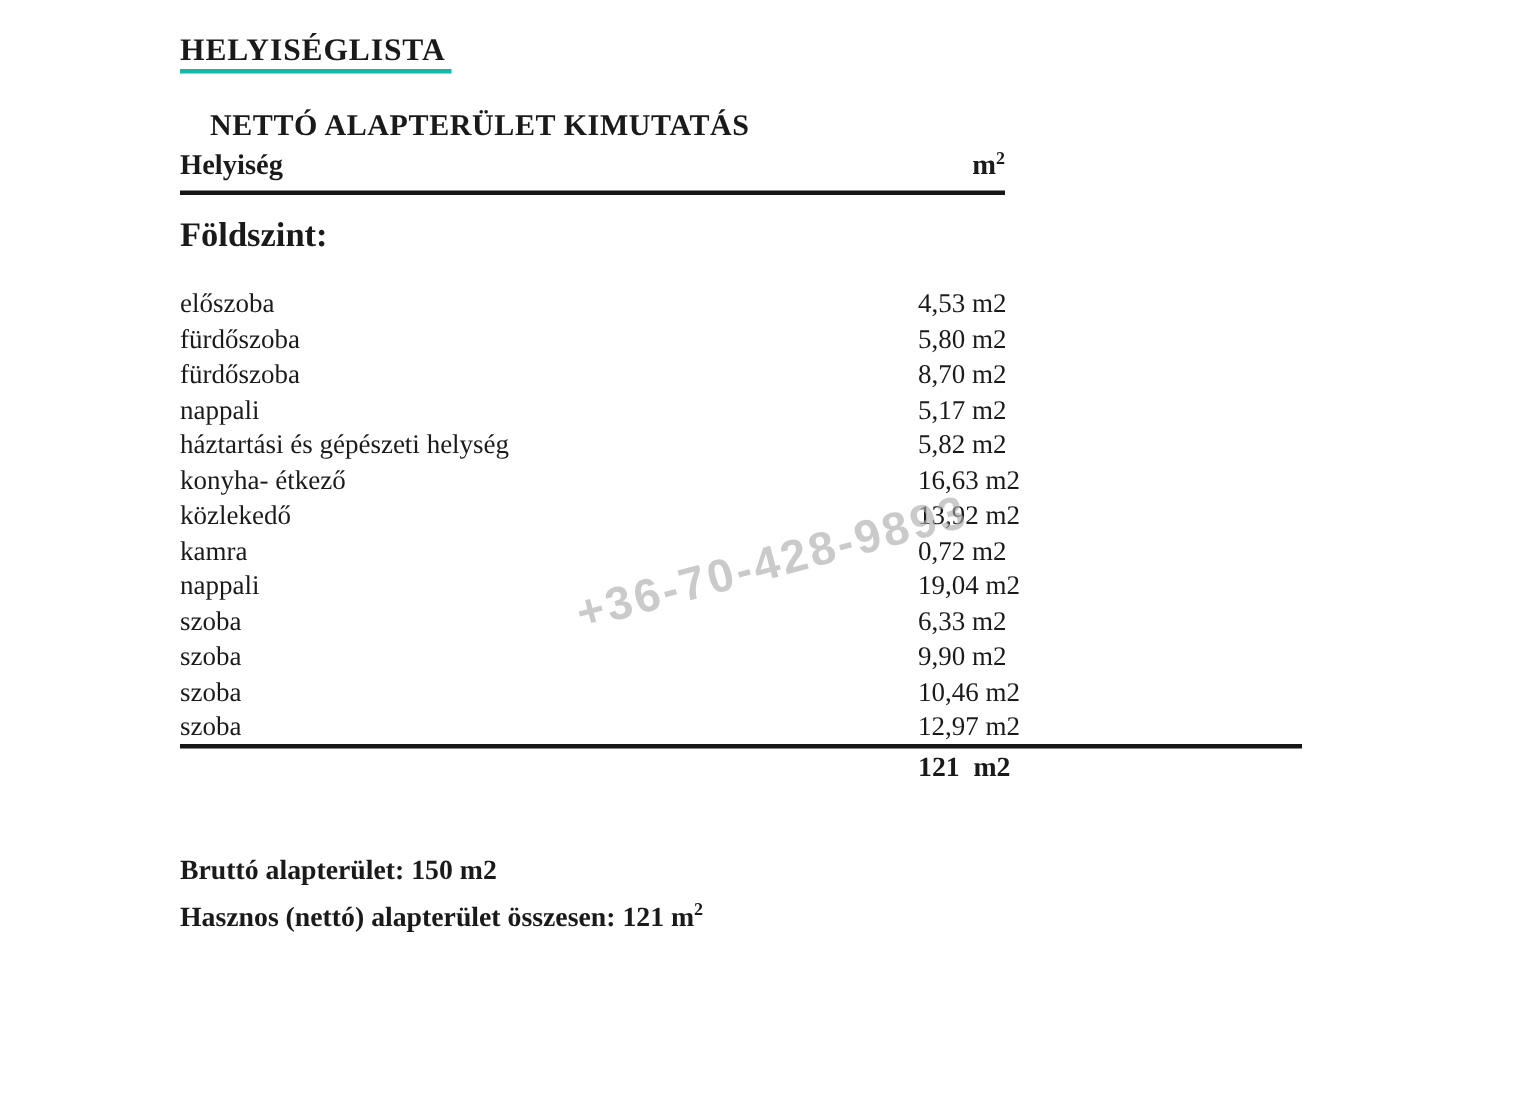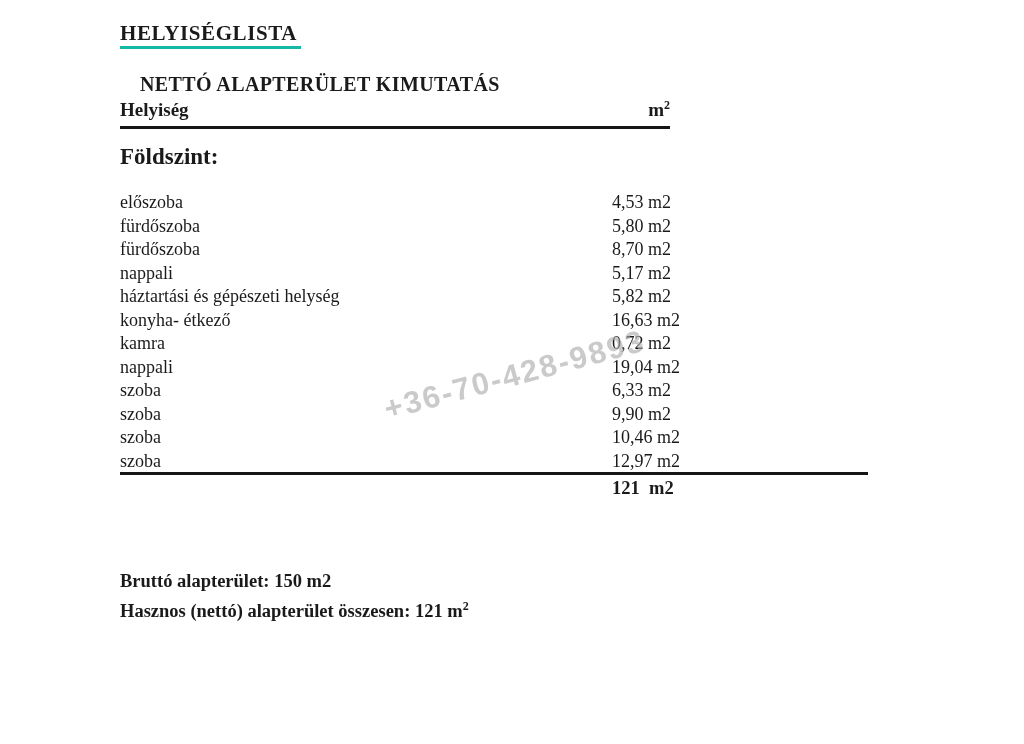--- a/index.html
+++ b/index.html
@@ -169,20 +169,24 @@
     </div>
     <div class="row">
       <span>háztartási és gépészeti helység</span>
       <span>5,82 m2</span>
     </div>
     <div class="row">
       <span>konyha- étkező</span>
       <span>16,63 m2</span>
     </div>
     <div class="row">
+      <span>közlekedő</span>
+      <span>13,92 m2</span>
+    </div>
+    <div class="row">
       <span>kamra</span>
       <span>0,72 m2</span>
     </div>
     <div class="row">
       <span>nappali</span>
       <span>19,04 m2</span>
     </div>
     <div class="row">
       <span>szoba</span>
       <span>6,33 m2</span>

